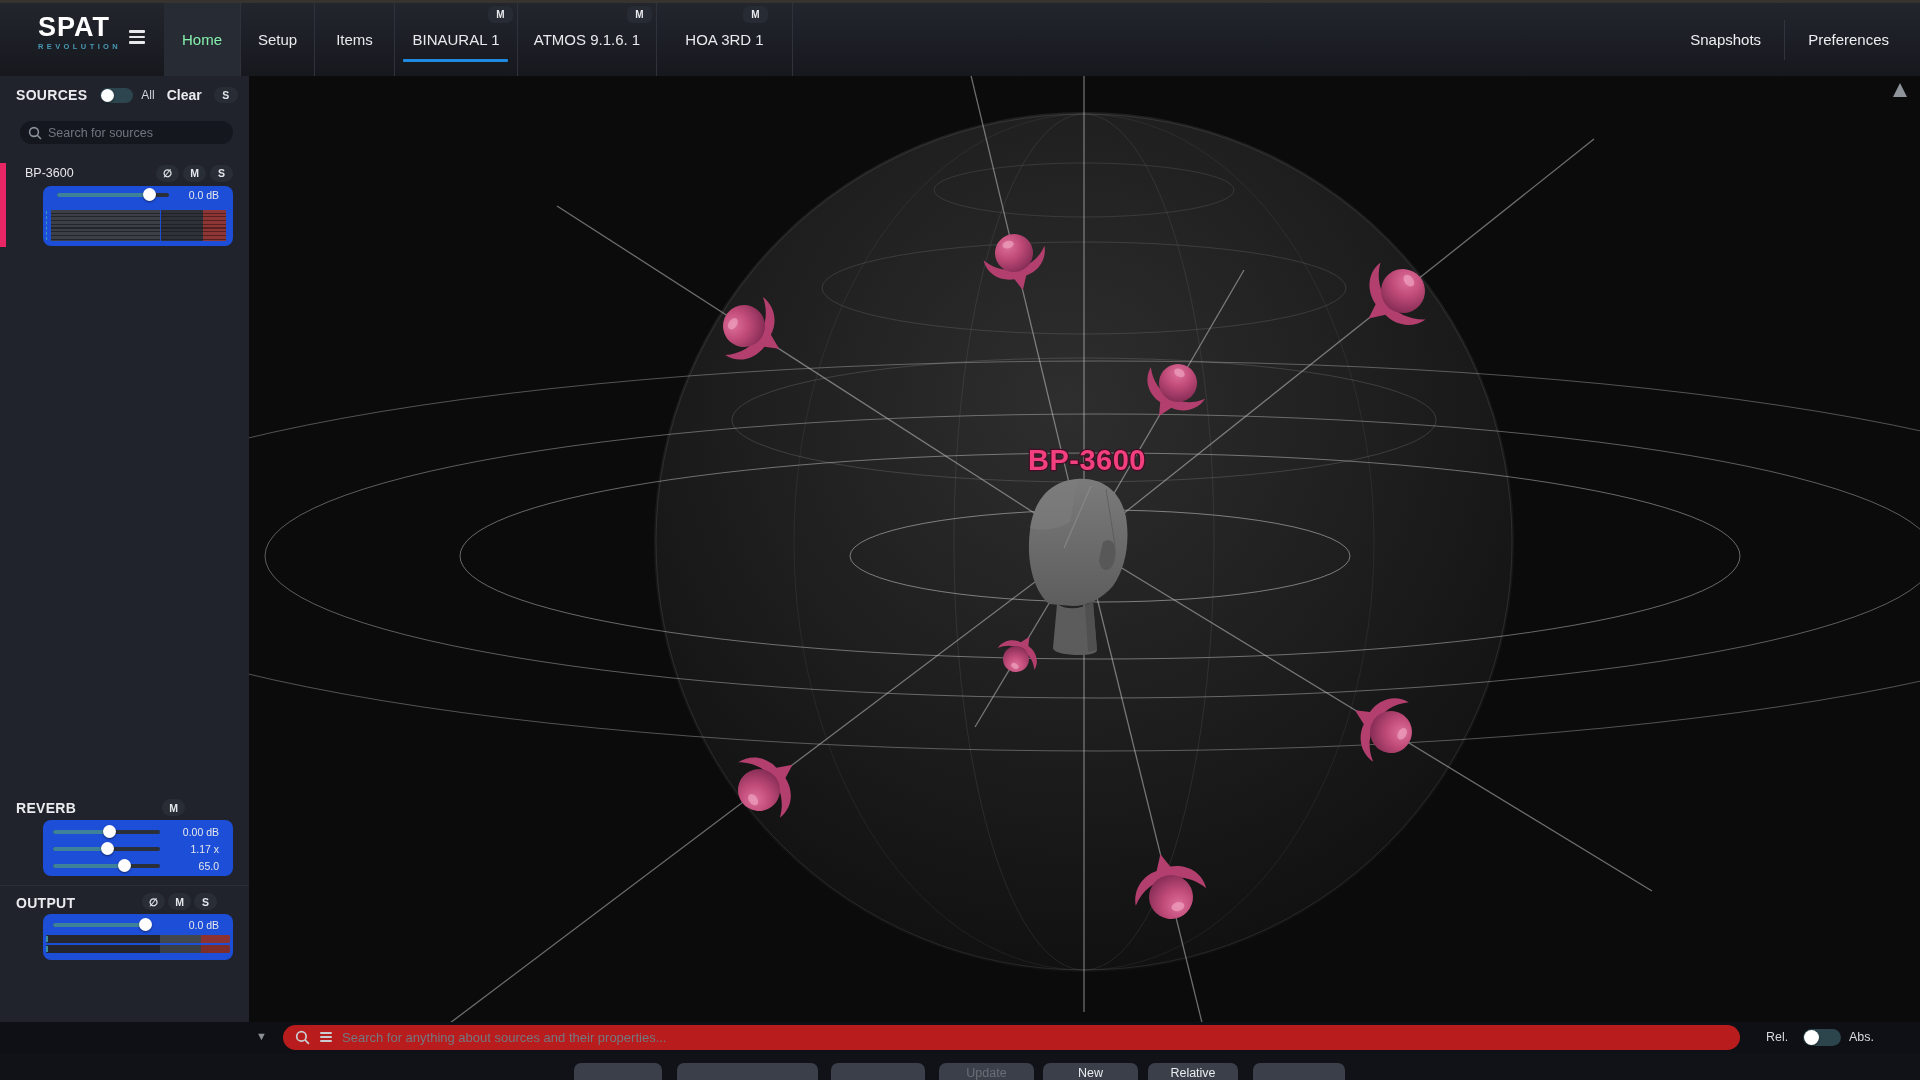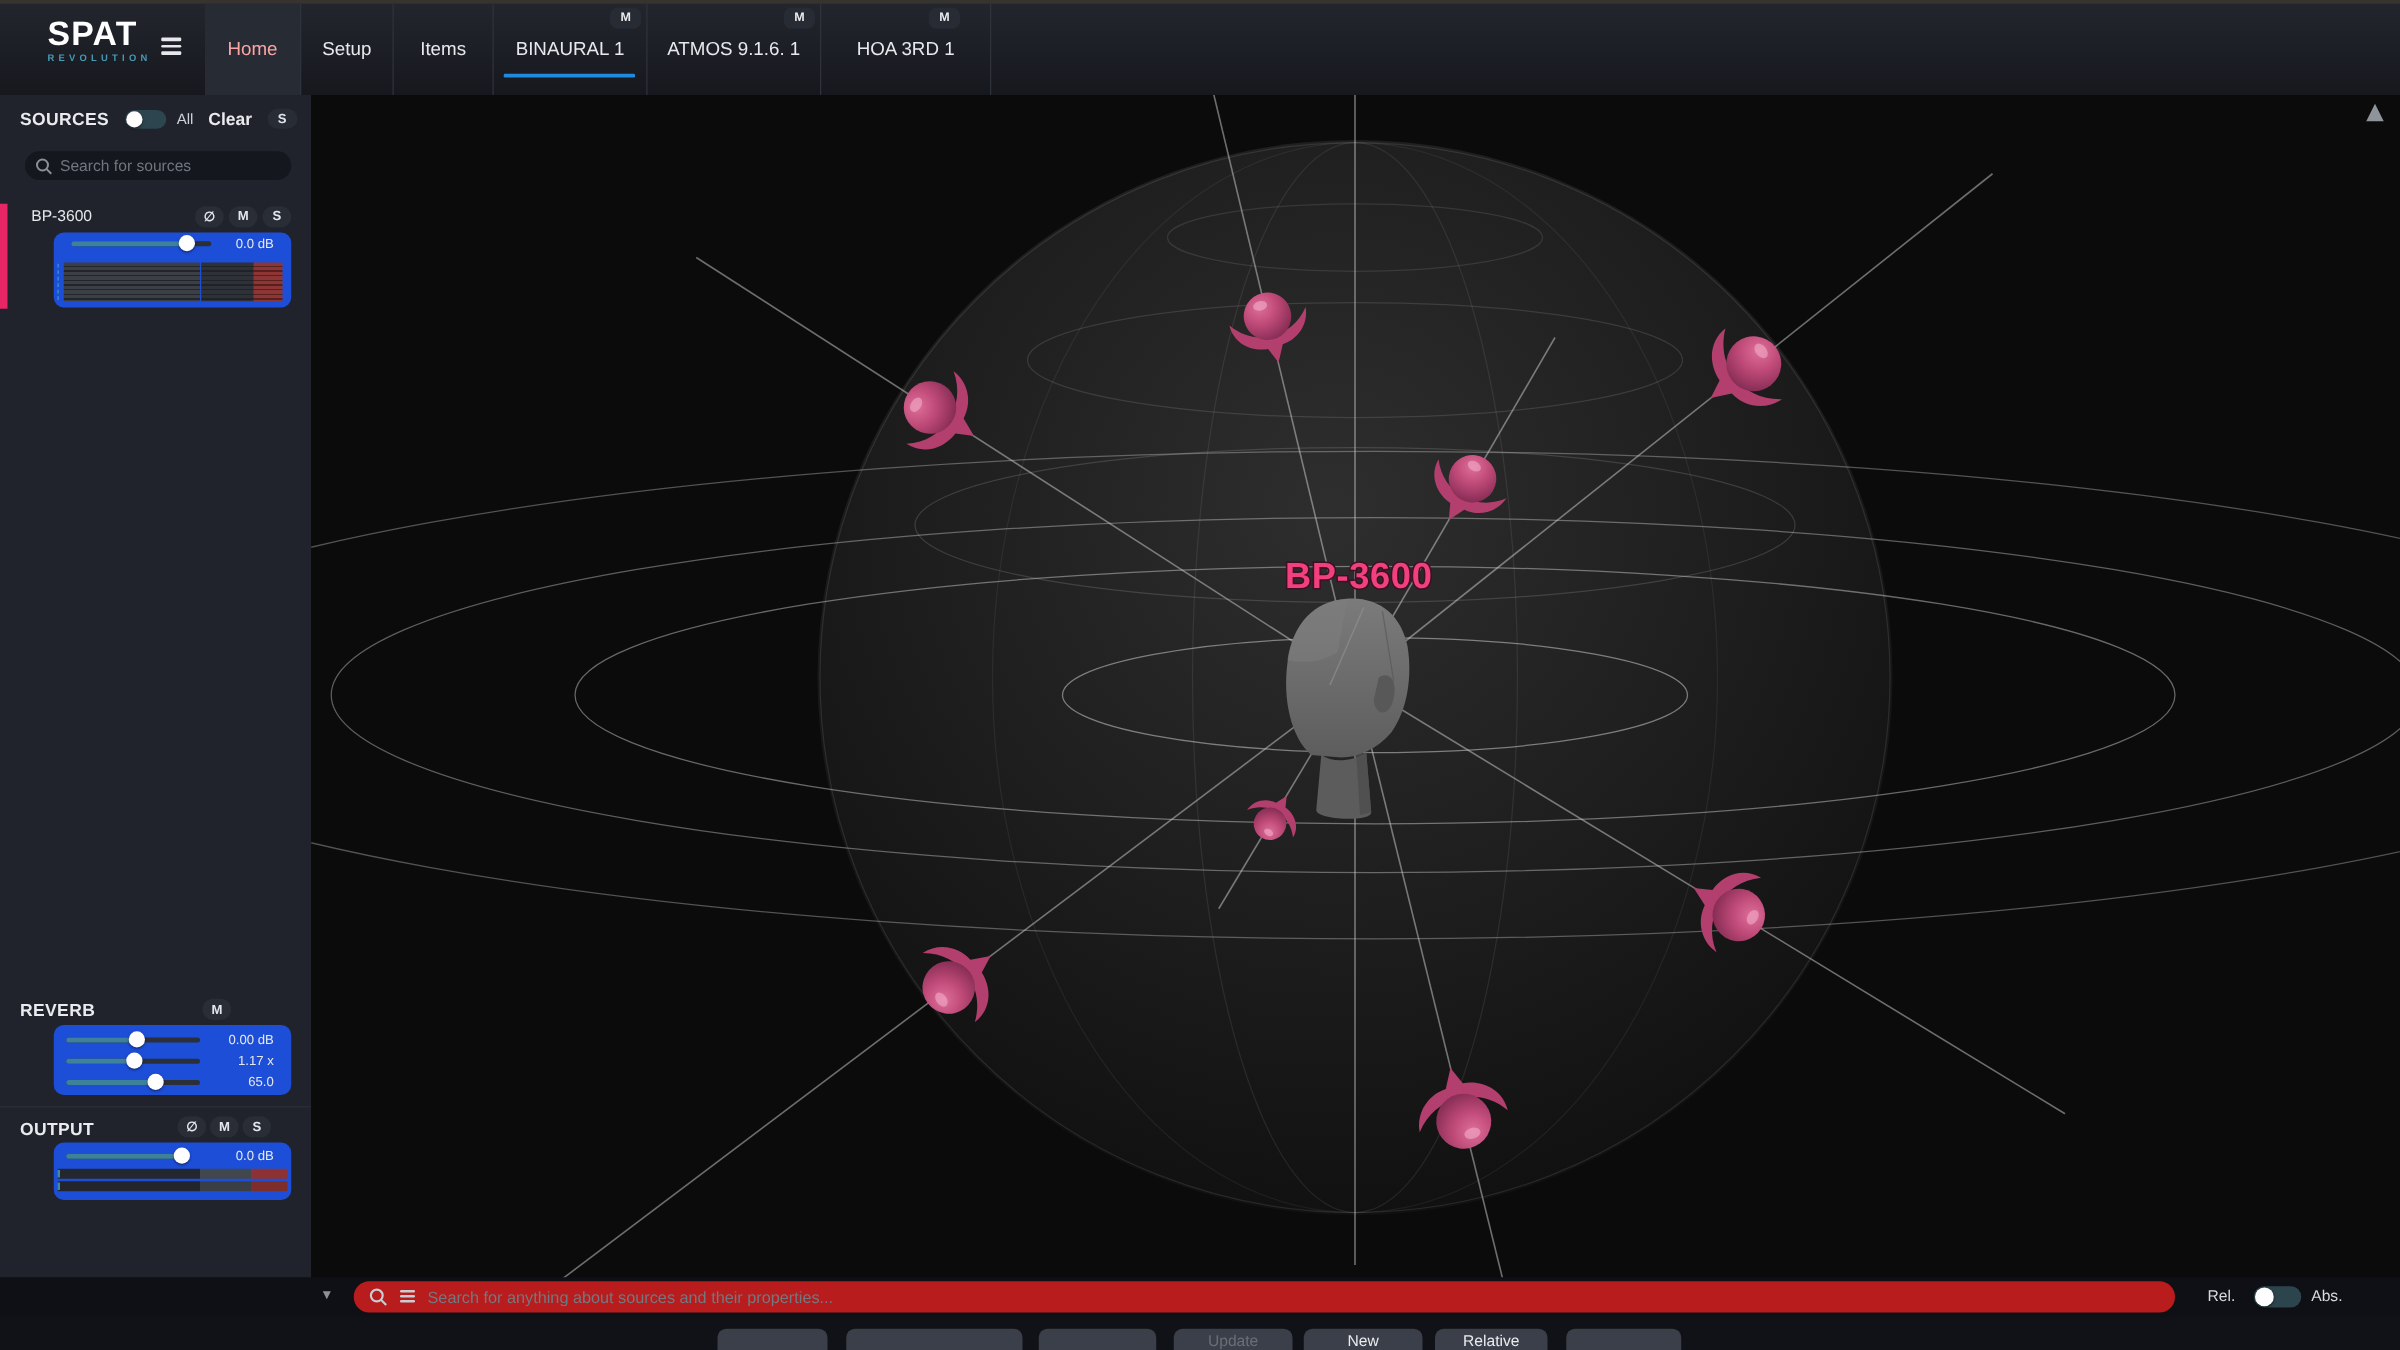--- a/index.html
+++ b/index.html
@@ -12,21 +12,21 @@
     background:linear-gradient(#23262d,#16181e); }
   .top-strip { position:absolute; left:0; top:0; right:0; height:3px; background:#37332e; }
   .logo { position:absolute; left:38px; top:13px; }
   .logo-title { color:#fff; font-size:27px; font-weight:800; letter-spacing:1px; line-height:28px; }
   .logo-sub { color:#4899b5; font-size:7.5px; letter-spacing:3.4px; font-weight:700; margin-top:1px; }
   .hamburger { position:absolute; left:129px; top:30px; width:16px; cursor:pointer; }
   .hamburger i { display:block; height:2.5px; background:#e6e8eb; margin-bottom:3px; border-radius:1px; }
   .tabs { position:absolute; left:164px; top:3px; bottom:0; display:flex; }
   .tab { position:relative; height:100%; display:flex; align-items:center; justify-content:center;
     color:#e7e9ec; font-size:15px; border-right:1px solid #2e323a; cursor:pointer; }
-  .tab.home { width:77px; background:#272c34; color:#fca5a5; }
+  .tab.home { width:77px; background:#272c34; color:#86efac; }
   .tab.setup { width:74px;text-align:right; } .tab.items { width:80px; }
   .tab.bin { width:123px; } .tab.atmos { width:139px; } .tab.hoa { width:136px; }
   .tab .underline { position:absolute; left:8px; right:9px; bottom:14px; height:3.5px;
     background:#1f8ae0; border-radius:1px; }
   .mbadge { position:absolute; top:3px; width:25px; height:17px; border-radius:6px;
     background:#272b33; color:#e8eaed; font-size:10px; font-weight:700;
     display:flex; align-items:center; justify-content:center; }
   .tab.bin .mbadge { right:4px; } .tab.atmos .mbadge { right:4px; } .tab.hoa .mbadge { right:24px; }
   .topbar-right { position:absolute; right:8px; top:3px; bottom:0; display:flex; align-items:center; }
   .topbar-right .titem { color:#eceef1; font-size:15px; padding:0 23px; height:46px;
@@ -154,20 +154,25 @@
       </div>
       <div class="tab atmos">
         <span>ATMOS 9.1.6. 1</span>
         <span class="mbadge">M</span>
       </div>
       <div class="tab hoa">
         <span>HOA 3RD 1</span>
         <span class="mbadge">M</span>
       </div>
     </div>
+    <div class="topbar-right">
+      <div class="titem">Snapshots</div>
+      <div class="tdiv"></div>
+      <div class="titem">Preferences</div>
+    </div>
   </div>
 
   <div class="sidebar">
     <div class="src-header">
       <span class="src-title">SOURCES</span>
       <span class="toggle">
           <span class="knob"></span>
         </span>
       <span class="src-all">All</span>
       <span class="src-clear">Clear</span>

